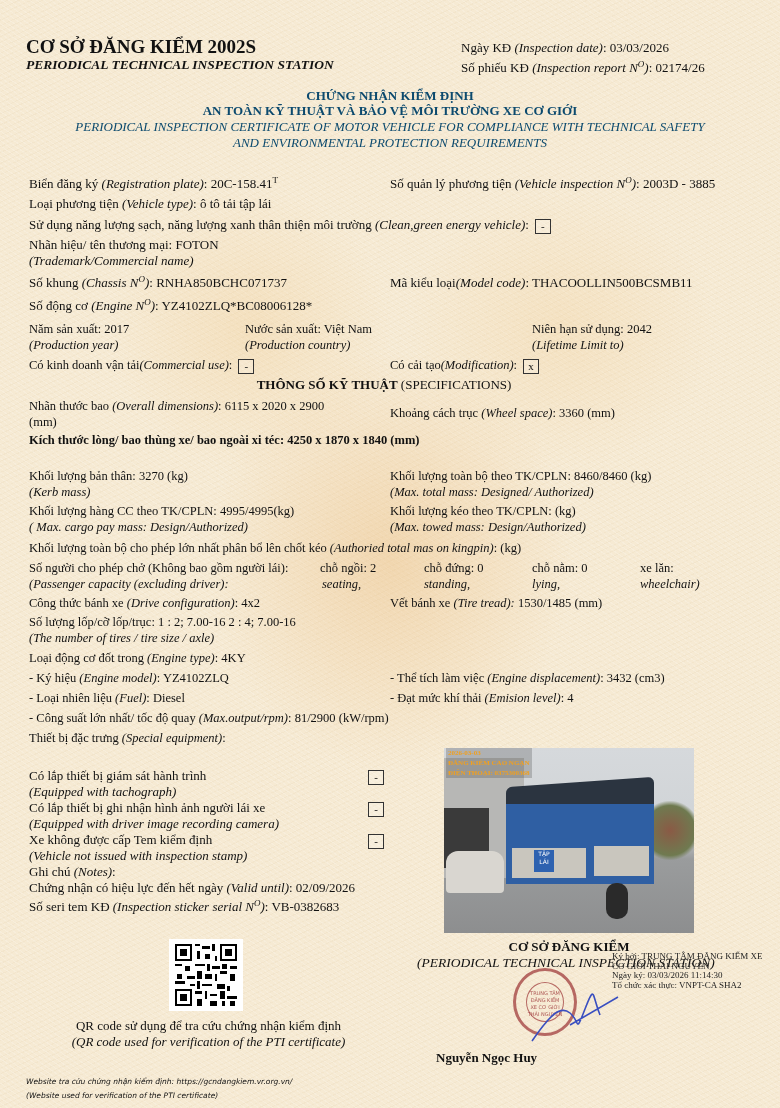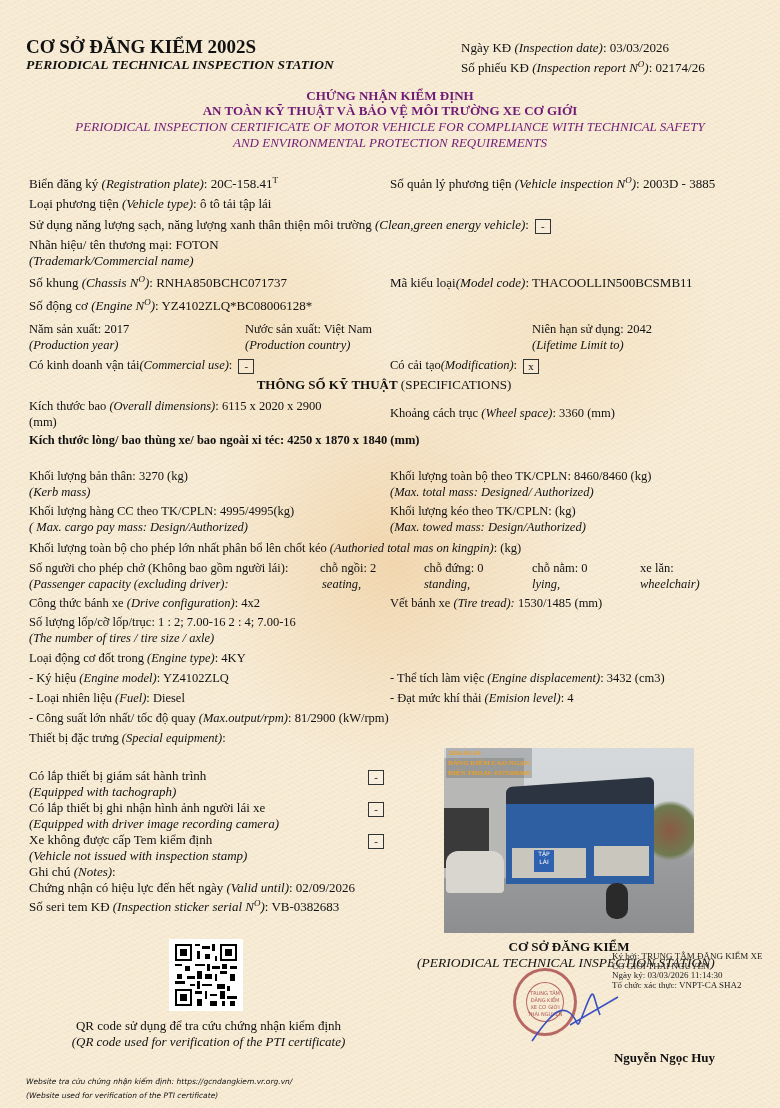--- a/index.html
+++ b/index.html
@@ -14,21 +14,21 @@
         radial-gradient(ellipse 200px 200px at 250px 330px, rgba(240,205,150,0.35), rgba(246,234,211,0) 70%),
         radial-gradient(ellipse 220px 200px at 560px 330px, rgba(240,205,150,0.30), rgba(246,234,211,0) 70%),
         repeating-linear-gradient(35deg, rgba(255,255,255,0.18) 0 1px, rgba(0,0,0,0) 1px 4px),
         repeating-linear-gradient(-25deg, rgba(200,170,120,0.08) 0 1px, rgba(0,0,0,0) 1px 5px);
     }
     .abs { position: absolute; white-space: nowrap; }
     .i { font-style: italic; }
     .b { font-weight: bold; }
     .f13 { font-size: 13px; line-height: 16px; }
     .f12 { font-size: 12.5px; line-height: 16px; }
-    .red { color: #701a75; }
+    .red { color: #0c4a6e; }
 
     .station-name { left: 26px; top: 36px; font-size: 19px; font-weight: bold; line-height: 22px; }
     .station-en { left: 26px; top: 57px; font-size: 13.5px; font-weight: bold; font-style: italic; }
     .hdr-right { left: 461px; font-size: 13px; }
 
     .title-block { left: 0; width: 780px; text-align: center; }
     .title-vn1 { top: 88px; font-size: 13px; font-weight: bold; }
     .title-vn2 { top: 103px; font-size: 13px; font-weight: bold; }
     .title-en1 { top: 119px; font-size: 13px; font-style: italic; }
     .title-en2 { top: 135px; font-size: 13px; font-style: italic; }
@@ -143,21 +143,21 @@
 </div>
 <div class="abs f12" style="left:390px; top:357px;">
   <span>Có cải tạo</span><span class="i">(Modification)</span><span>:</span><span class="chk">x</span>
 </div>
 
 <div class="abs f13" style="left:0; width:768px; text-align:center; top:377px;">
   <span class="b">THÔNG SỐ KỸ THUẬT</span><span> (SPECIFICATIONS)</span>
 </div>
 
 <div class="abs f12" style="left:29px; top:398px;">
-  <span>Kích thước bao </span><span class="i">(Overall dimensions)</span><span>:  6115 x 2020 x 2900</span><br>
+  <span>Nhãn thước bao </span><span class="i">(Overall dimensions)</span><span>:  6115 x 2020 x 2900</span><br>
   <span>(mm)</span>
 </div>
 <div class="abs f12" style="left:390px; top:405px;">
   <span>Khoảng cách trục </span><span class="i">(Wheel space)</span><span>:  3360 (mm)</span>
 </div>
 
 <div class="abs f12" style="left:29px; top:432px;font-weight:bold;">
   <span>Kích thước lòng/ bao thùng xe/ bao ngoài xi téc:  </span><span>4250 x 1870 x 1840 (mm)</span><br>
 </div>
 
@@ -293,21 +293,21 @@
 <svg class="signature" width="90" height="60" viewBox="0 0 90 60">
   <path d="M2 56 C 20 30, 30 20, 40 28 S 45 50, 55 24 S 62 10, 70 30 M 40 40 L 88 12" stroke="#3a4fc0" stroke-width="1.6" fill="none"></path>
 </svg>
 
 <div class="abs esig">
   <div>Ký bởi: TRUNG TÂM ĐĂNG KIỂM XE CƠ GIỚI THÁI NGUYÊN</div>
   <div>Ngày ký: 03/03/2026 11:14:30</div>
   <div>Tổ chức xác thực: VNPT-CA SHA2</div>
 </div>
 
-<div class="abs f13 b" style="left:465px; width:250px; text-align:right; top:1050px;">Nguyễn Ngọc Huy</div>
+<div class="abs f13 b" style="left:436px; width:250px; text-align:left; top:1050px;">Nguyễn Ngọc Huy</div>
 
 <div class="qr">
   <svg viewBox="0 0 25 25" shape-rendering="crispEdges">
     <rect x="0" y="0" width="7" height="7" fill="#000"></rect>
       <rect x="1" y="1" width="5" height="5" fill="#fff"></rect>
       <rect x="2" y="2" width="3" height="3" fill="#000"></rect>
     <rect x="18" y="0" width="7" height="7" fill="#000"></rect>
       <rect x="19" y="1" width="5" height="5" fill="#fff"></rect>
       <rect x="20" y="2" width="3" height="3" fill="#000"></rect>
     <rect x="0" y="18" width="7" height="7" fill="#000"></rect>

